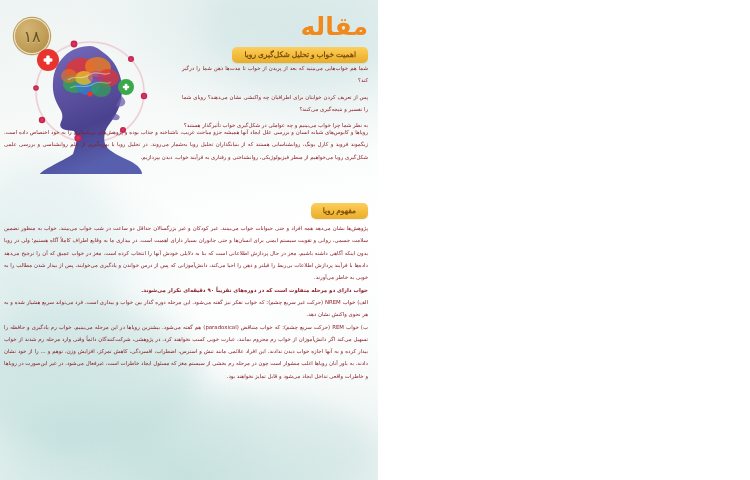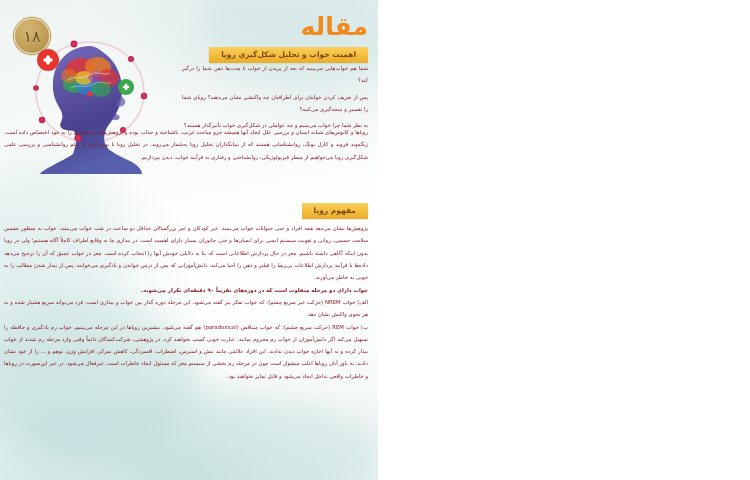--- a/index.html
+++ b/index.html
@@ -75,27 +75,28 @@
     font-size: 25px;
     font-weight: bold;
     color: #f08a1d;
     letter-spacing: 0.5px;
     line-height: 1;
   }
   .section-heading {
     position: absolute;
     display: inline-block;
     padding: 2.5px 12px 4px 12px;
-    border-radius: 0;
+    border-radius: 5px;
     background: linear-gradient(180deg, #fbcf5e 0%, #f4bd3e 50%, #e8ae2c 100%);
     color: #7a4b0d;
     font-size: 7.5px;
     font-weight: bold;
     white-space: nowrap;
     box-shadow: 0 1px 1.5px rgba(0,0,0,0.08);
+    font-family: Liberation Serif, serif;
   }
   #heading-importance { right: 10px; top: 47px; }
   #heading-concept    { right: 10px; top: 203px; }
 
   
   .textblock {
     position: absolute;
     color: #8a1c26;
     font-size: 5.4px;
     line-height: 2.28;

